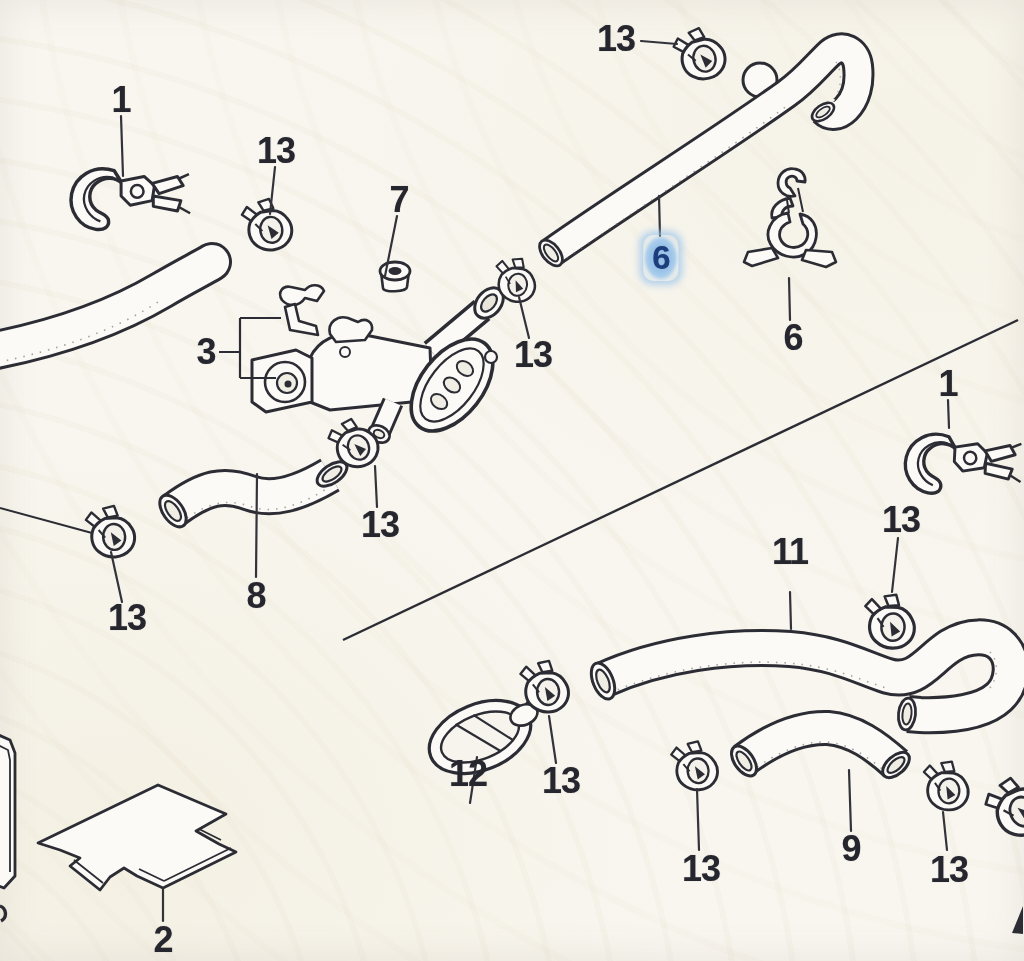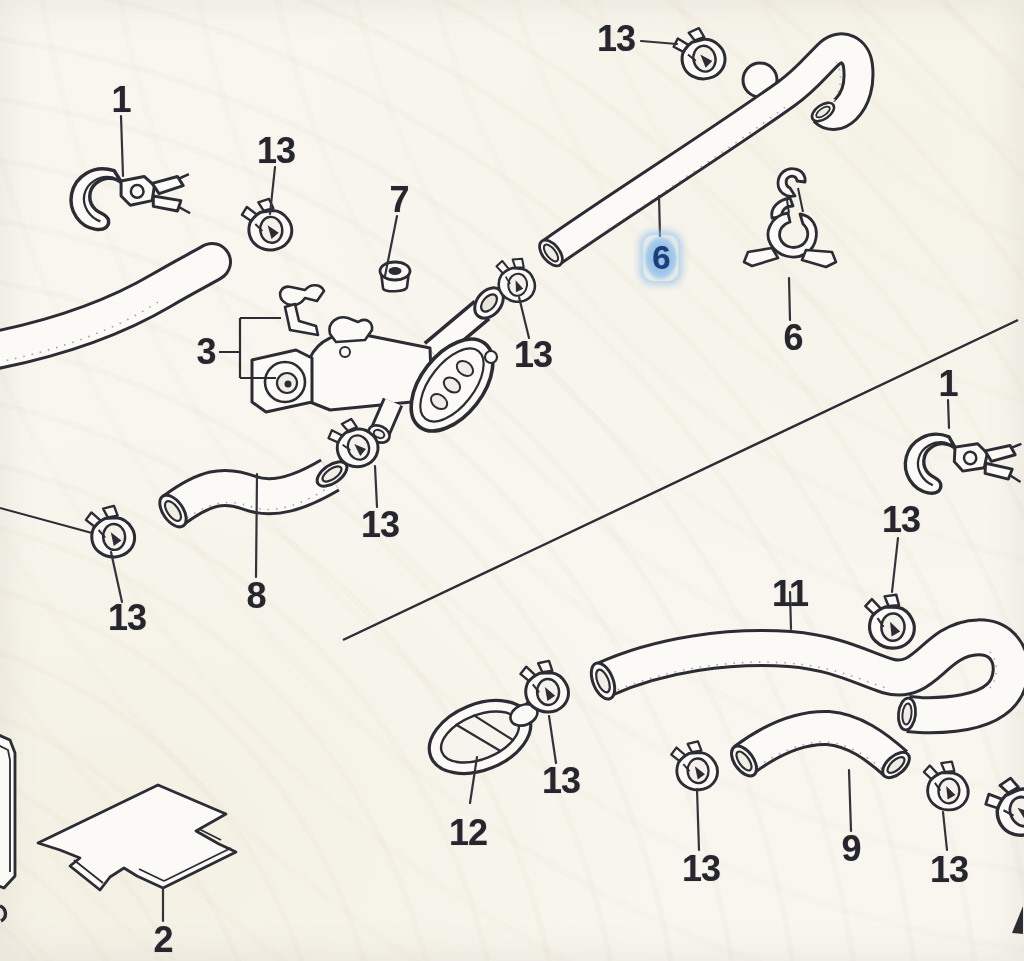--- a/index.html
+++ b/index.html
@@ -242,23 +242,23 @@
 <div class="num" style="left:276px;top:151px">13</div>
 <div class="num" style="left:399px;top:200px">7</div>
 <div class="num" style="left:206px;top:352px">3</div>
 <div class="num" style="left:533px;top:355px">13</div>
 <div class="num" style="left:380px;top:525px">13</div>
 <div class="num" style="left:616px;top:39px">13</div>
 <div class="num hl" style="left:661px;top:258px">6</div>
 <div class="num" style="left:793px;top:338px">6</div>
 <div class="num" style="left:948px;top:384px">1</div>
 <div class="num" style="left:901px;top:520px">13</div>
-<div class="num" style="left:790px;top:594px">11</div>
+<div class="num" style="left:790px;top:552px">11</div>
 <div class="num" style="left:127px;top:618px">13</div>
 <div class="num" style="left:256px;top:596px">8</div>
-<div class="num" style="left:468px;top:833px">12</div>
+<div class="num" style="left:468px;top:774px">12</div>
 <div class="num" style="left:561px;top:781px">13</div>
 <div class="num" style="left:701px;top:869px">13</div>
 <div class="num" style="left:851px;top:849px">9</div>
 <div class="num" style="left:949px;top:870px">13</div>
 <div class="num" style="left:163px;top:940px">2</div>
 
 </div>
 
 </body></html>

